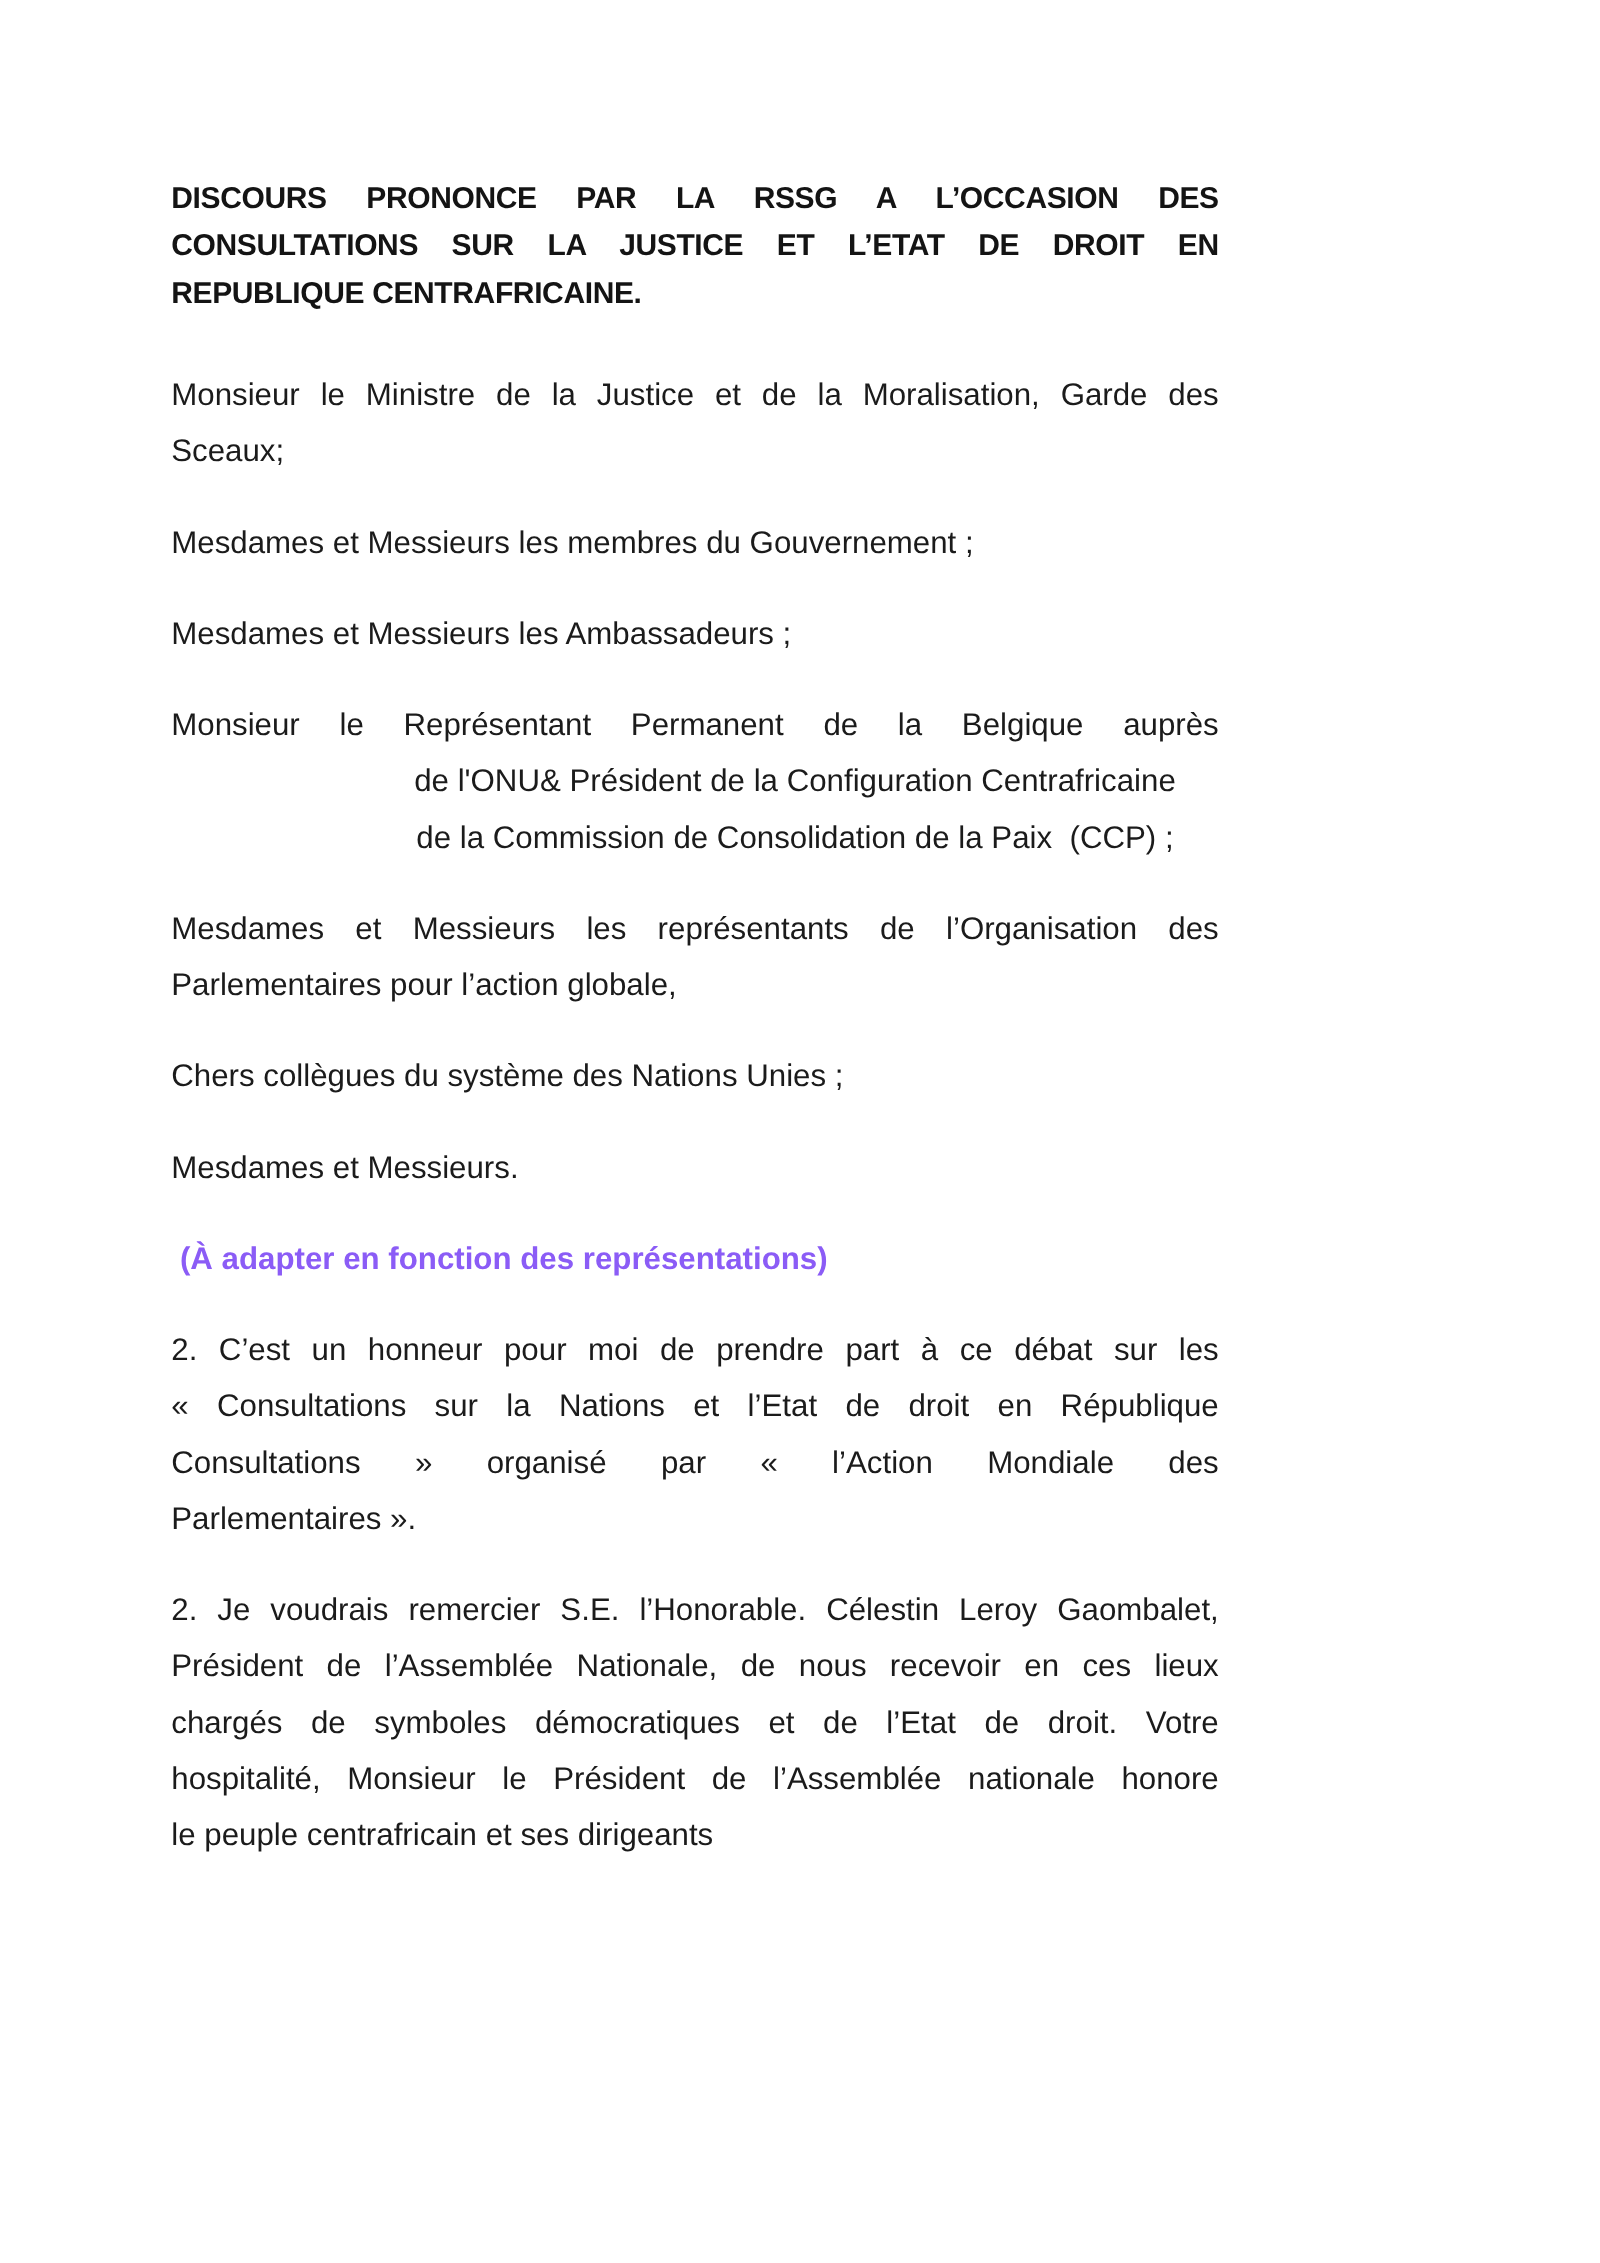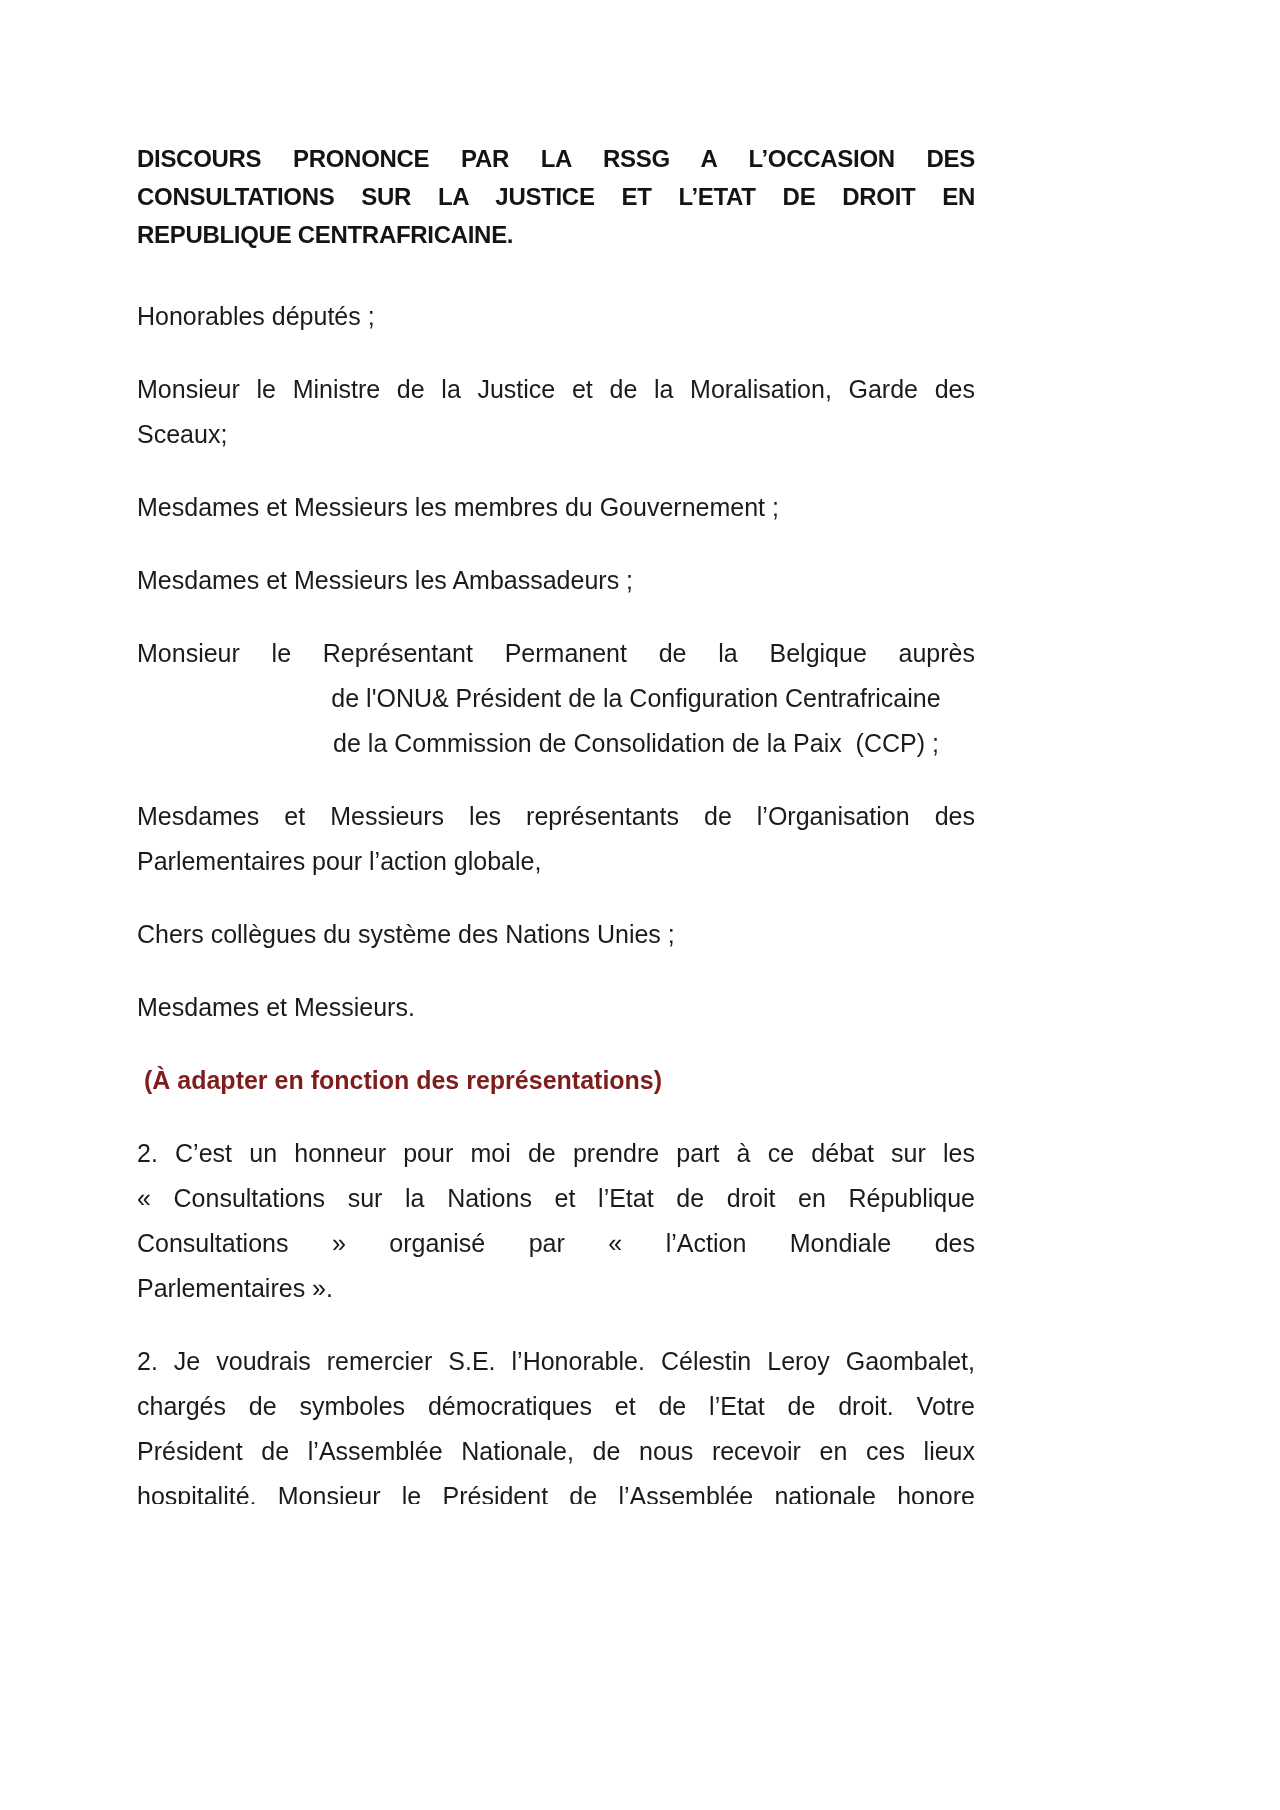--- a/index.html
+++ b/index.html
@@ -49,23 +49,20 @@
 
 <div class="page">
 
   <div class="block title-block">
     <div class="title-line just">DISCOURS PRONONCE PAR LA RSSG A L’OCCASION DES</div>
     <div class="title-line just">CONSULTATIONS SUR LA JUSTICE ET L’ETAT DE DROIT EN</div>
     <div class="title-line">REPUBLIQUE CENTRAFRICAINE.</div>
   </div>
 
 
-  <div class="block">
-    <div class="line">Honorables députés ;</div>
-  </div>
 
   <div class="block">
     <div class="line just">Monsieur le Ministre de la Justice et de la Moralisation, Garde des</div>
     <div class="line">Sceaux;</div>
   </div>
 
   <div class="block">
     <div class="line">Mesdames et Messieurs les membres du Gouvernement ;</div>
   </div>
 
@@ -86,33 +83,33 @@
 
   <div class="block">
     <div class="line">Chers collègues du système des Nations Unies ;</div>
   </div>
 
   <div class="block">
     <div class="line">Mesdames et Messieurs.</div>
   </div>
 
   <div class="block">
-    <div class="line note-line" id="note-line" style="color: #7f1d1d;"> (À adapter en fonction des représentations)</div>
+    <div class="line note-line" id="note-line" style="color: #8b5cf6;"> (À adapter en fonction des représentations)</div>
   </div>
 
   <div class="block">
     <div class="line just">2. C’est un honneur pour moi de prendre part  à ce débat sur les</div>
     <div class="line just">« Consultations sur la Nations et l’Etat de droit en République</div>
     <div class="line just">Consultations »  organisé  par  « l’Action  Mondiale  des</div>
     <div class="line">Parlementaires ».</div>
   </div>
 
   <div class="block">
     <div class="line just">2. Je voudrais  remercier S.E. l’Honorable. Célestin Leroy Gaombalet,</div>
+    <div class="line just">Président de l’Assemblée Nationale, de nous recevoir en ces lieux</div>
     <div class="line just">chargés de symboles  démocratiques et de l’Etat de droit. Votre</div>
-    <div class="line just">Président de l’Assemblée Nationale, de nous recevoir en ces lieux</div>
     <div class="line just">hospitalité, Monsieur le Président de l’Assemblée nationale honore</div>
     <div class="line">le peuple centrafricain et ses dirigeants</div>
   </div>
 
   <div class="page-number">1</div>
 
 </div>
 
 </body></html>

